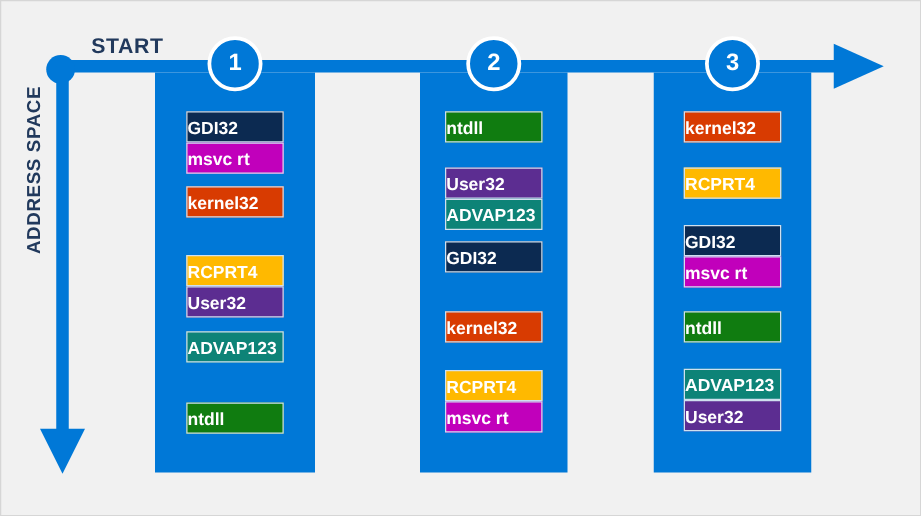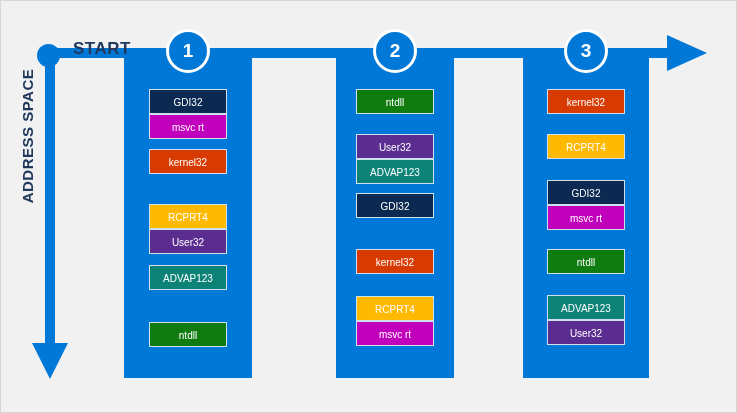--- a/index.html
+++ b/index.html
@@ -17,21 +17,21 @@
   
   .h-line{position:absolute;left:47px;top:47px;width:622px;height:10px;background:var(--blue);}
   .h-arrowhead{
     position:absolute;left:666px;top:34px;width:0;height:0;
     border-left:40px solid var(--blue);
     border-top:18px solid transparent;border-bottom:18px solid transparent;
   }
   .start-dot{position:absolute;left:36px;top:43px;width:23px;height:23px;border-radius:50%;background:var(--blue);}
   .start-label{
     position:absolute;left:72px;top:26px;font-size:17px;font-weight:bold;
-    color:var(--navy);letter-spacing:0.5px;margin-top:12px;
+    color:var(--navy);letter-spacing:0.5px;
   }
   
   .v-line{position:absolute;left:44px;top:52px;width:10px;height:292px;background:var(--blue);}
   .v-arrowhead{
     position:absolute;left:31px;top:342px;width:0;height:0;
     border-top:36px solid var(--blue);
     border-left:18px solid transparent;border-right:18px solid transparent;
   }
   .addr-label{
     position:absolute;left:-42px;top:125px;width:140px;height:20px;
@@ -45,22 +45,22 @@
   .col-3{left:522px;width:126px;}
   .circle{
     position:absolute;top:-29px;left:50%;transform:translateX(-50%);
     width:38px;height:38px;border-radius:50%;border:3px solid #ffffff;
     background:var(--blue);color:#ffffff;font-size:19px;font-weight:bold;
     display:flex;align-items:center;justify-content:center;
     box-sizing:content-box;
   }
   .module{
     position:absolute;left:50%;transform:translateX(-50%);
-    width:78px;height:25px;line-height:25px;text-align:center;
-    color:var(--boxtext);font-size:10px;font-weight:normal;
+    width:78px;height:25px;line-height:25px;text-align:left;
+    color:var(--boxtext);font-size:14px;font-weight:bold;
     border:1px solid #cfe0ef;box-sizing:border-box;white-space:nowrap;
   }
 </style>
 </head>
 <body>
 
 <div class="canvas">
 
   <div class="h-line"></div>
   <div class="h-arrowhead"></div>

